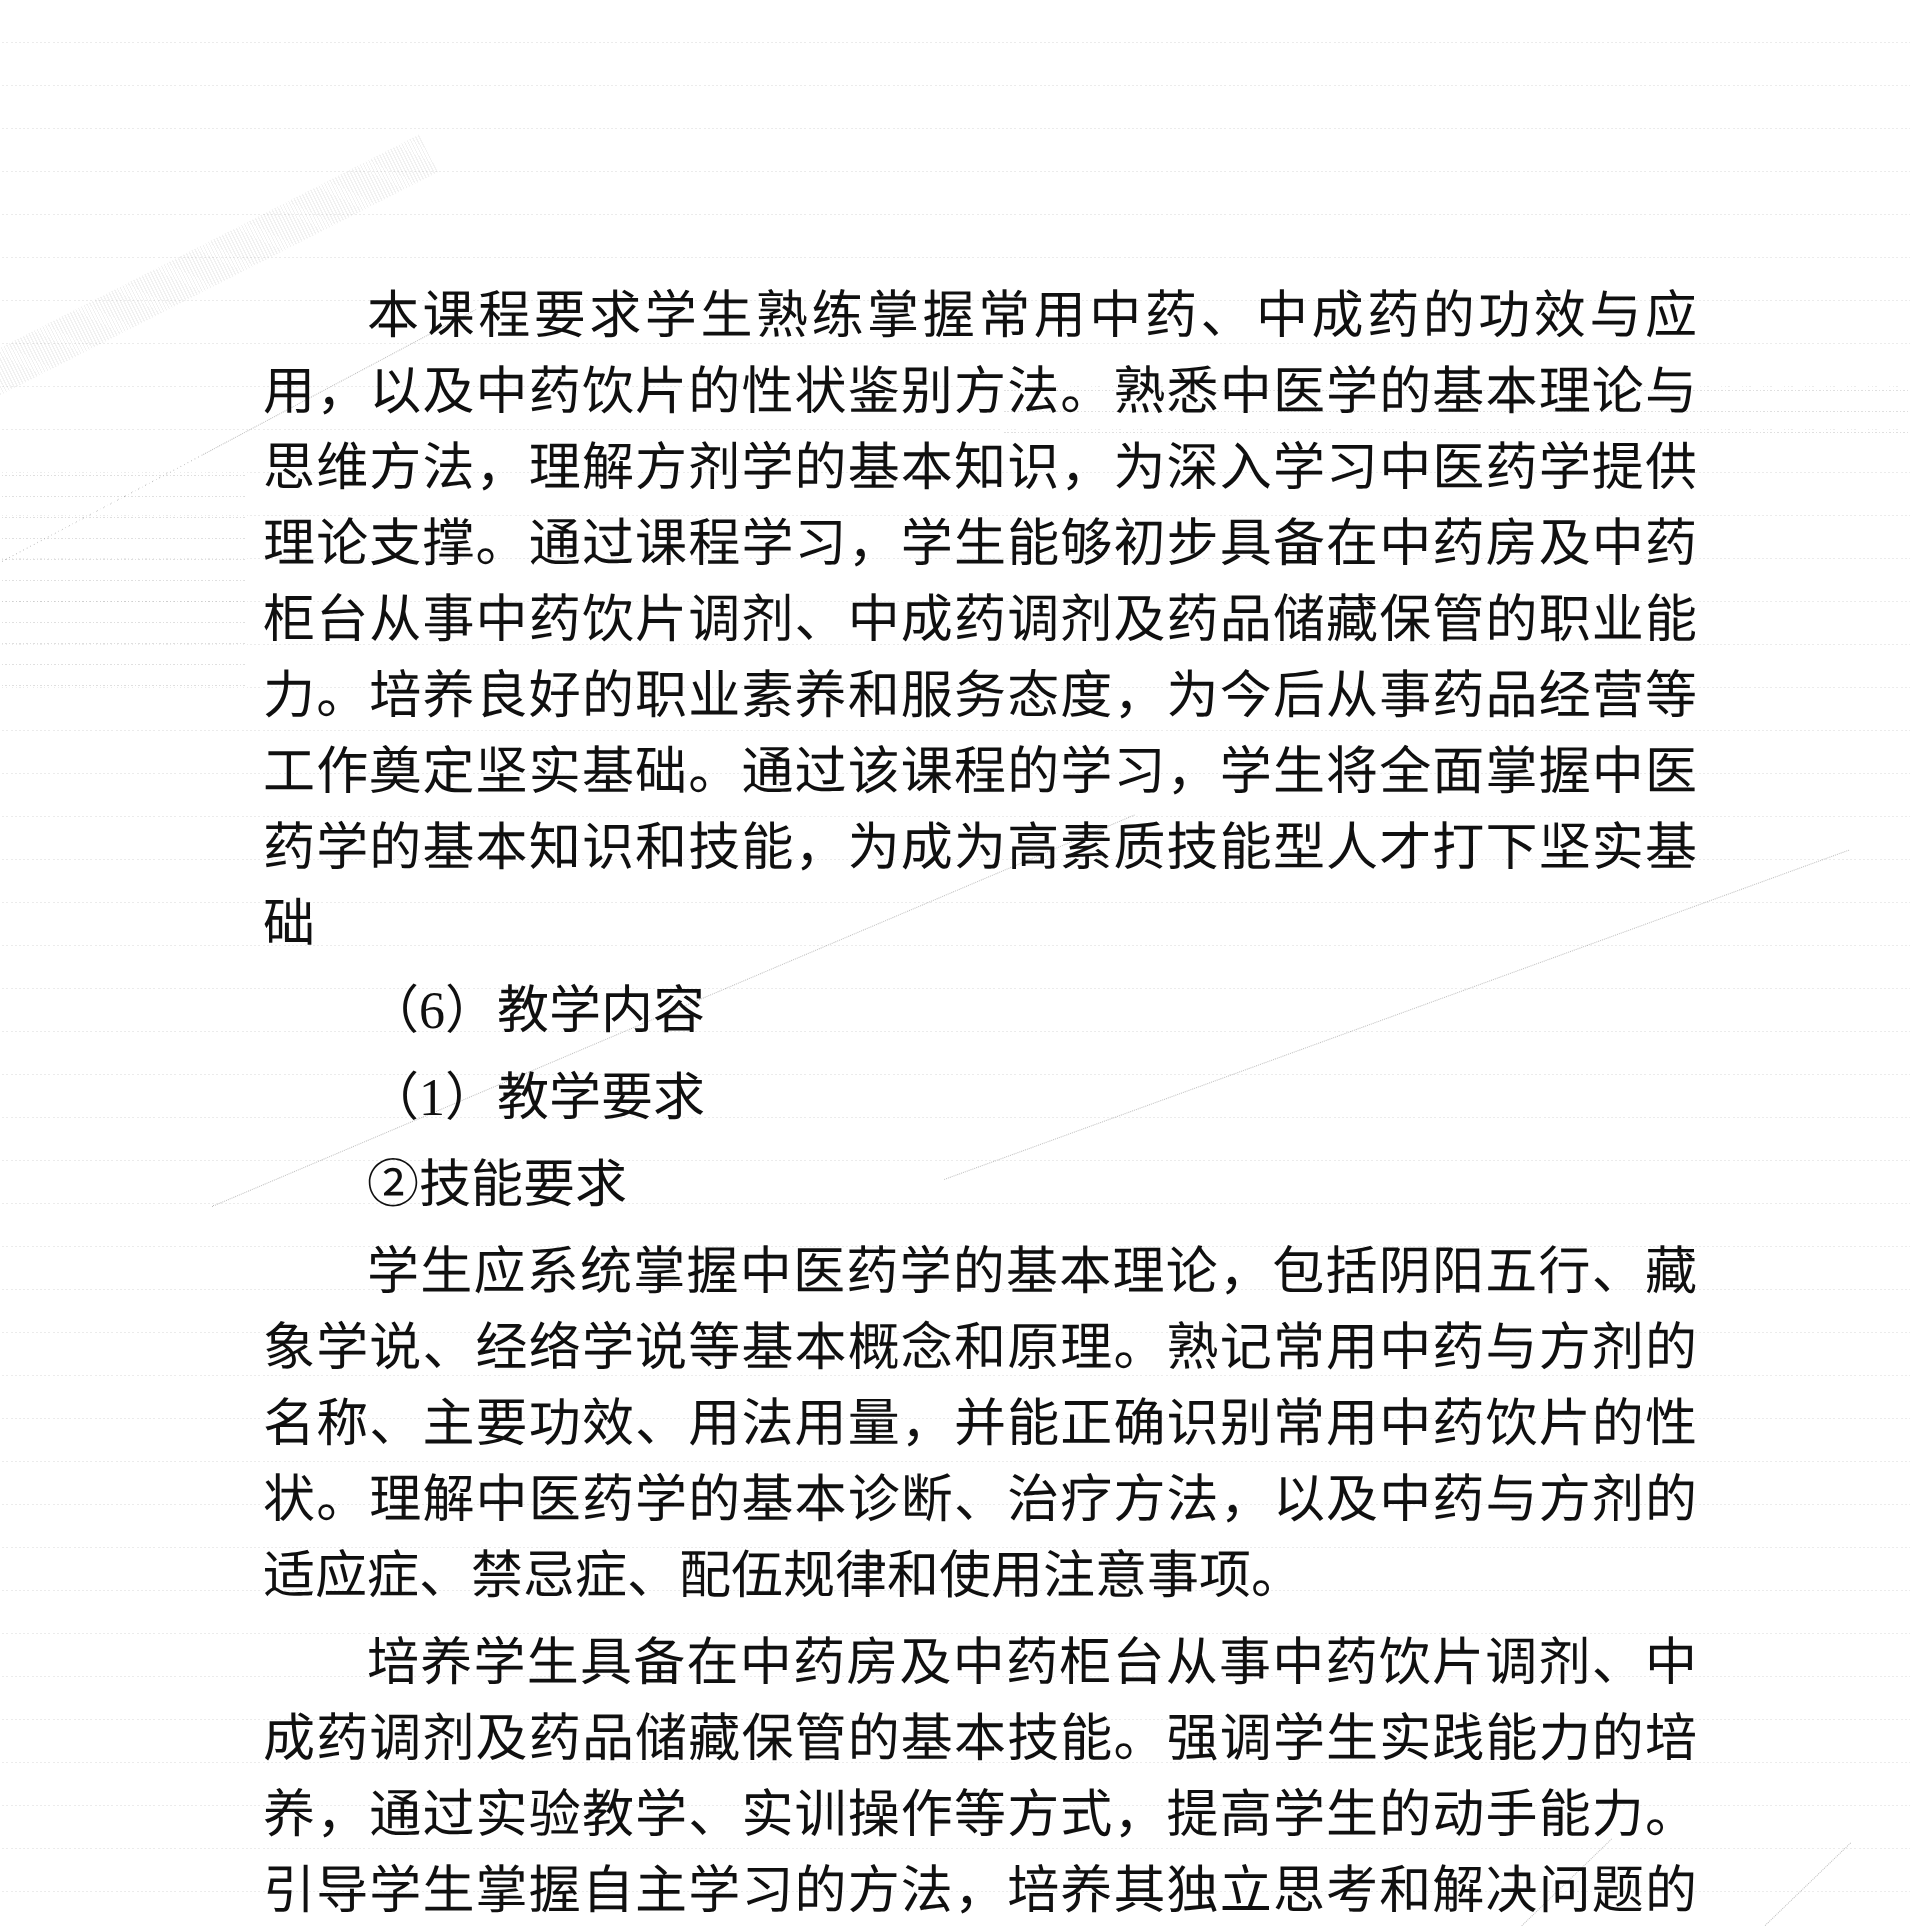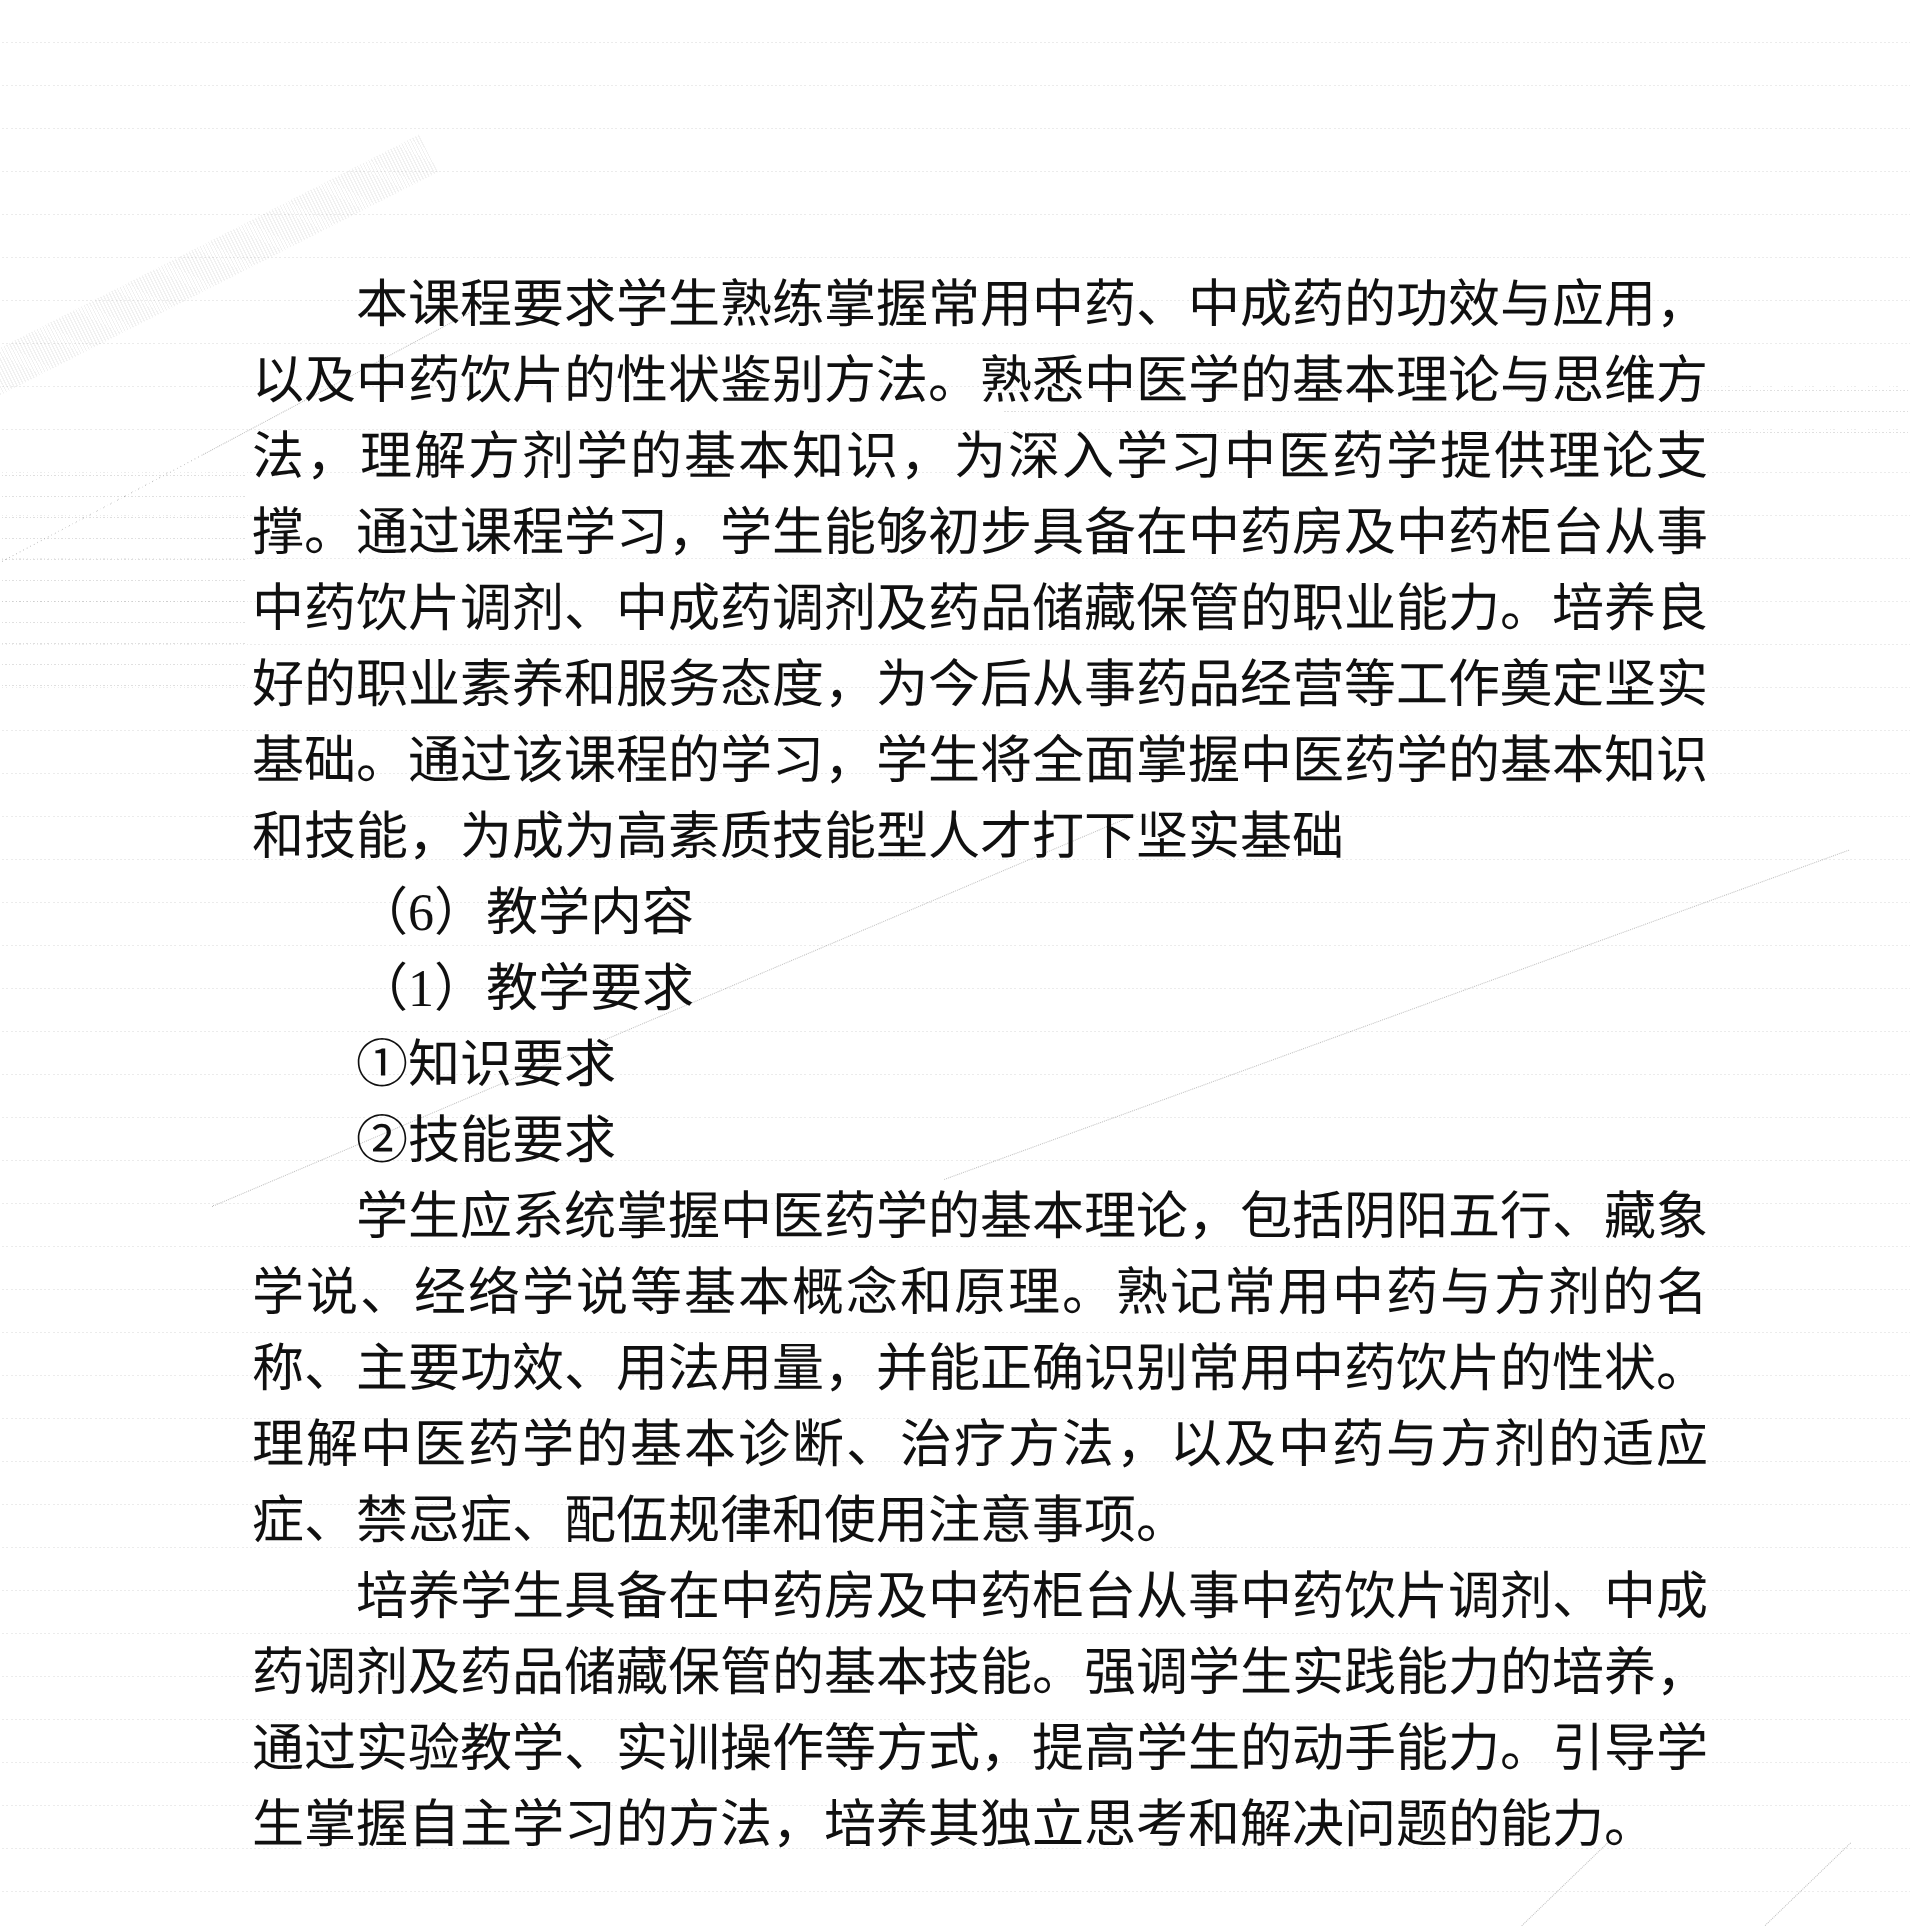--- a/index.html
+++ b/index.html
@@ -31,39 +31,38 @@
   
   .text-block {
     position: absolute; z-index: 2;
     left: 252px; top: 267px; width: 1456px;
     font-size: 52px; line-height: 76px;
     color: #101010;
     text-align: justify;
     text-justify: inter-ideograph;
     word-break: normal;
   }
-  .text-block p { margin: 0; padding: 0; text-indent: 2em; }
+  .text-block p { margin: 11px; padding: 0; text-indent: 2em; }
 </style>
 </head>
 <body>
 
 <div class="scan-texture"></div>
 <div class="artifact smudge" style="left:-96px; top:397px; width:578px; height:42px; transform:rotate(-27deg);"></div>
 <div class="artifact diag" style="left:0px; top:562px; width:539px; transform:rotate(-28deg);"></div>
 <div class="artifact diag" style="left:212px; top:1206px; width:1002px; transform:rotate(-23deg);"></div>
 <div class="artifact diag" style="left:944px; top:1179px; width:963px; transform:rotate(-20deg);"></div>
 <div class="artifact diag" style="left:1002px; top:2427px; width:847px; transform:rotate(-44deg);"></div>
 <div class="artifact diag" style="left:1213px; top:2458px; width:886px; transform:rotate(-44deg);"></div>
 
 <div class="artifact strip" style="left:0px; top:455px; width:247px; height:239px;"></div>
 <div class="artifact strip" style="left:1002px; top:370px; width:909px; height:81px;"></div>
 
 <main class="text-block">
   <p>本课程要求学生熟练掌握常用中药、中成药的功效与应用，以及中药饮片的性状鉴别方法。熟悉中医学的基本理论与思维方法，理解方剂学的基本知识，为深入学习中医药学提供理论支撑。通过课程学习，学生能够初步具备在中药房及中药柜台从事中药饮片调剂、中成药调剂及药品储藏保管的职业能力。培养良好的职业素养和服务态度，为今后从事药品经营等工作奠定坚实基础。通过该课程的学习，学生将全面掌握中医药学的基本知识和技能，为成为高素质技能型人才打下坚实基础</p>
   <p>（6）教学内容</p>
   <p>（1）教学要求</p>
-  <p>①知识要求</p>
   <p>②技能要求</p>
   <p>学生应系统掌握中医药学的基本理论，包括阴阳五行、藏象学说、经络学说等基本概念和原理。熟记常用中药与方剂的名称、主要功效、用法用量，并能正确识别常用中药饮片的性状。理解中医药学的基本诊断、治疗方法，以及中药与方剂的适应症、禁忌症、配伍规律和使用注意事项。</p>
   <p>培养学生具备在中药房及中药柜台从事中药饮片调剂、中成药调剂及药品储藏保管的基本技能。强调学生实践能力的培养，通过实验教学、实训操作等方式，提高学生的动手能力。引导学生掌握自主学习的方法，培养其独立思考和解决问题的能力。</p>
 
 </main>
 
 
 </body></html>

